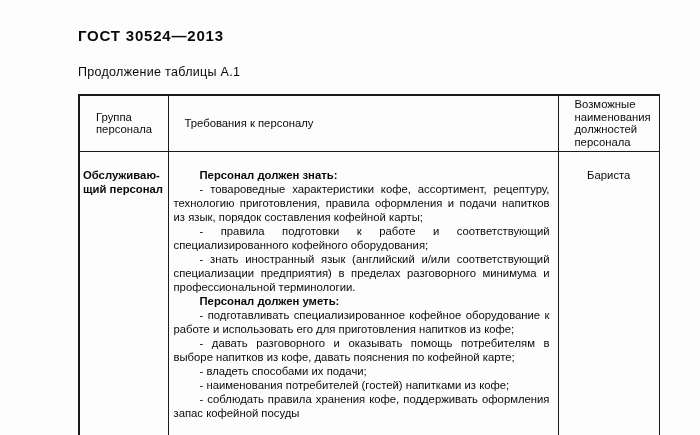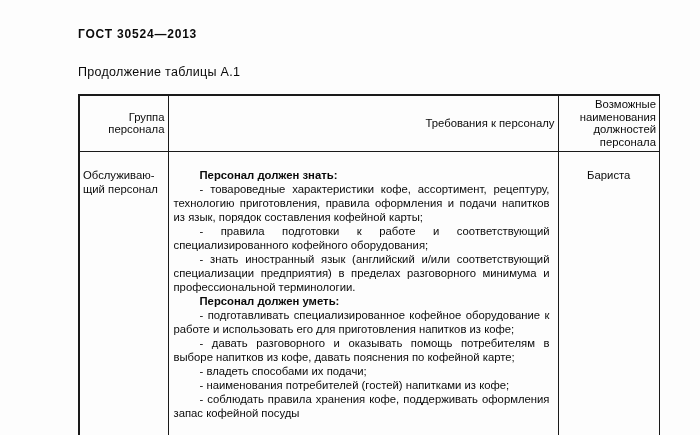--- a/index.html
+++ b/index.html
@@ -11,21 +11,21 @@
     color: #0a0a0a;
   }
   .page {
     position: relative;
     width: 700px; height: 435px;
     background: #fdfdfd;
   }
   .doc-number {
     position: absolute;
     left: 78px; top: 27px;
-    font-size: 12px;
+    font-size: 15px;
     font-weight: 700;
     letter-spacing: 0.8px;
     white-space: nowrap;
   }
   .table-caption {
     position: absolute;
     left: 78px; top: 65px;
     font-size: 12.5px;
     letter-spacing: 0.3px;
     white-space: nowrap;
@@ -45,30 +45,30 @@
   table.personnel th,
   table.personnel td {
     border: 1px solid #1a1a1a;
     vertical-align: top;
     font-size: 11.3px;
     font-weight: 400;
   }
   table.personnel thead th {
     height: 56px;
     vertical-align: middle;
-    text-align: right;
+    text-align: left;
     line-height: 12.4px;
-    padding: 2px 3px;
+    padding: 2px 16px;
   }
   td.group-cell {
     padding: 16px 2px 0 3px;
     line-height: 14px;
     height: 300px;
   }
-  td.group-cell span { display: block; }
+  td.group-cell span { display: block; font-weight: bold; }
   td.requirements-cell {
     padding: 16px 8px 0 5px;
     line-height: 14px;
   }
   td.job-title-cell {
     padding: 16px 2px 0 2px;
     text-align: center;
     line-height: 14px;
   }
   .req {

